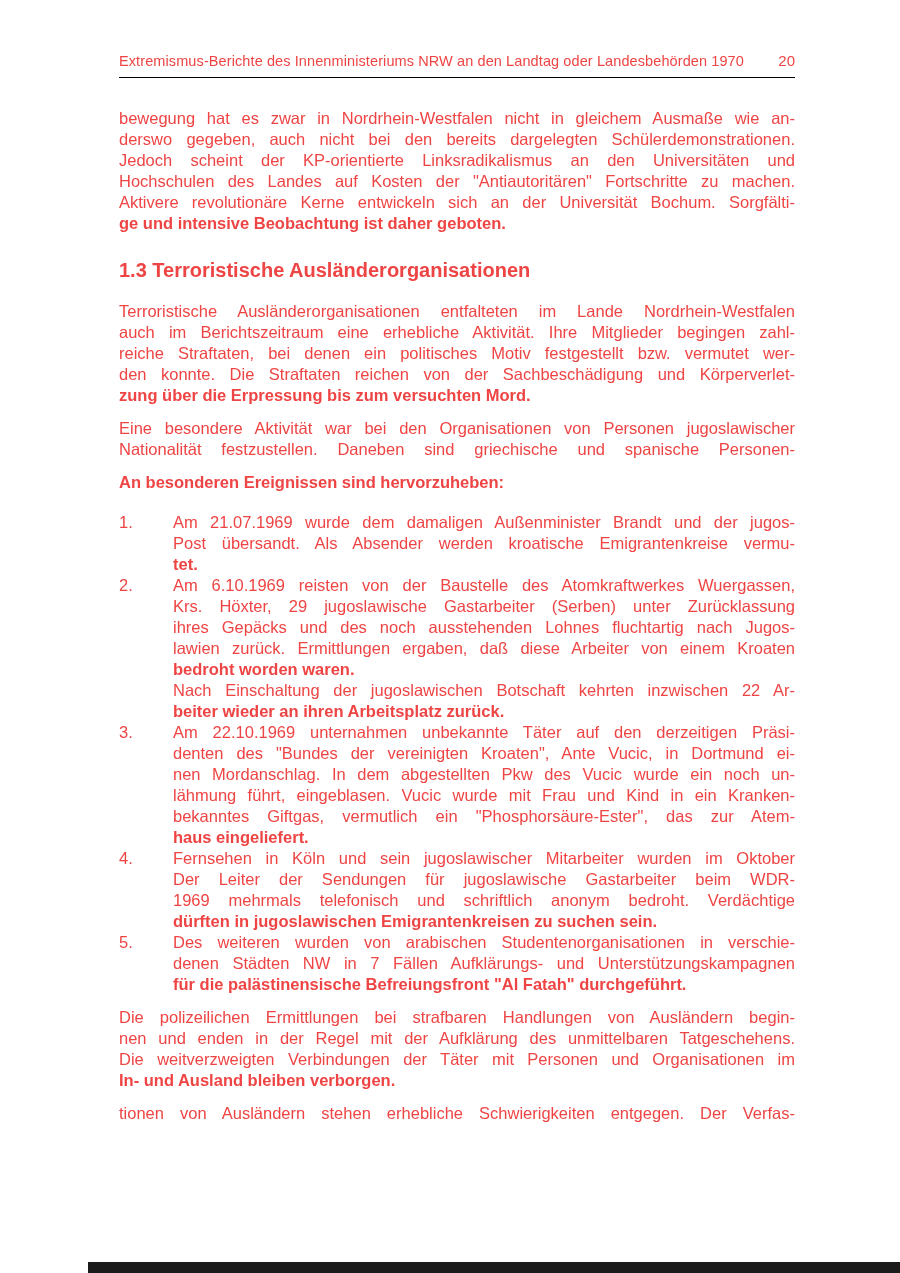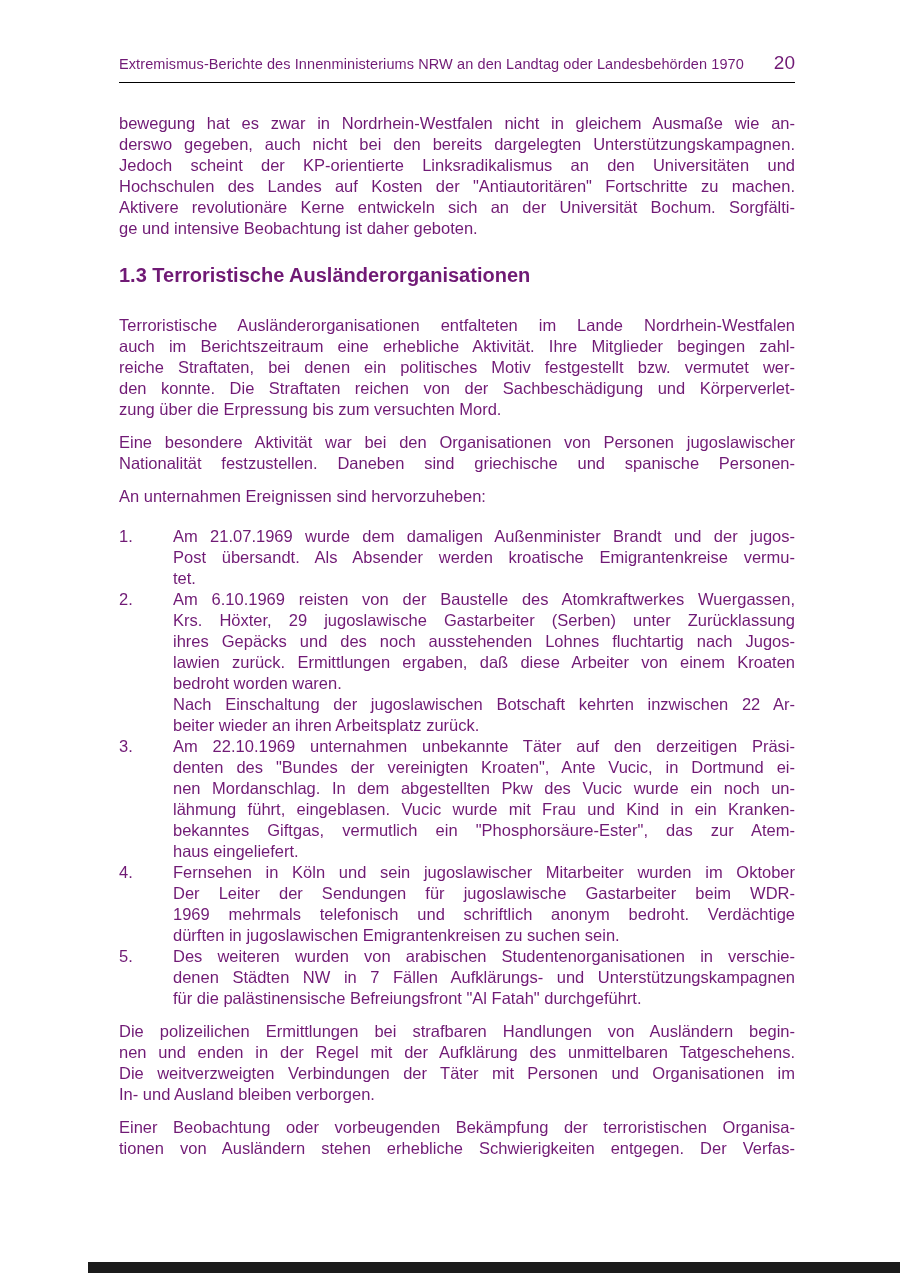--- a/index.html
+++ b/index.html
@@ -5,61 +5,61 @@
 <style>
   * { margin: 0; padding: 0; box-sizing: border-box; }
   html, body { background: #ffffff; }
   body { font-family: "Liberation Sans", sans-serif; }
 
   .page {
     position: relative;
     width: 900px;
     height: 1273px;
     background: #ffffff;
-    color: #701a75;
+    color: #ef4444;
     overflow: hidden;
   }
 
   .content {
     padding: 52px 105px 0 119px;
   }
 
   .header-row {
     display: flex;
     justify-content: space-between;
     align-items: baseline;
     padding-bottom: 8px;
     border-bottom: 1.5px solid #000000;
   }
   .header-title { font-size: 14.5px; letter-spacing: 0.1px; }
-  .header-page  { font-size: 19px; }
+  .header-page  { font-size: 15px; }
 
   .doc-body {
     padding-top: 30px;
     font-size: 16.5px;
     line-height: 21px;
   }
   .doc-body > *:first-child { margin-top: 0; }
 
   .para  { margin-top: 12px; }
   .heading {
     margin-top: 24px;
-    margin-bottom: 28px;
+    margin-bottom: 19px;
     font-size: 20px;
     font-weight: bold;
     line-height: 24px;
   }
 
   .nlist { margin-top: 19px; }
   .li { display: flex; }
   .num { width: 54px; flex: none; }
   .li-body { flex: 1 1 auto; min-width: 0; }
 
   .line { text-align: justify; text-align-last: justify; }
-  .line.last { text-align: justify; text-align-last: left; }
+  .line.last { text-align: justify; text-align-last: left; font-weight: bold; }
 
   .scan-bar {
     position: absolute;
     left: 88px;
     right: 0;
     bottom: 0;
     height: 11px;
     background: #1b1b1b;
   }
 </style>
@@ -70,40 +70,40 @@
   <div class="content">
 
     <div class="header-row">
       <span class="header-title">Extremismus-Berichte des Innenministeriums NRW an den Landtag oder Landesbehörden 1970</span>
       <span class="header-page">20</span>
     </div>
 
     <div class="doc-body">
         <div class="para">
           <div class="line">bewegung hat es zwar in Nordrhein-Westfalen nicht in gleichem Ausmaße wie an-</div>
-          <div class="line">derswo gegeben, auch nicht bei den bereits dargelegten Unterstützungskampagnen.</div>
+          <div class="line">derswo gegeben, auch nicht bei den bereits dargelegten Schülerdemonstrationen.</div>
           <div class="line">Jedoch scheint der KP-orientierte Linksradikalismus an den Universitäten und</div>
           <div class="line">Hochschulen des Landes auf Kosten der "Antiautoritären" Fortschritte zu machen.</div>
           <div class="line">Aktivere revolutionäre Kerne entwickeln sich an der Universität Bochum. Sorgfälti-</div>
           <div class="line last">ge und intensive Beobachtung ist daher geboten.</div>
         </div>
         <h2 class="heading">1.3 Terroristische Ausländerorganisationen</h2>
         <div class="para">
           <div class="line">Terroristische Ausländerorganisationen entfalteten im Lande Nordrhein-Westfalen</div>
           <div class="line">auch im Berichtszeitraum eine erhebliche Aktivität. Ihre Mitglieder begingen zahl-</div>
           <div class="line">reiche Straftaten, bei denen ein politisches Motiv festgestellt bzw. vermutet wer-</div>
           <div class="line">den konnte. Die Straftaten reichen von der Sachbeschädigung und Körperverlet-</div>
           <div class="line last">zung über die Erpressung bis zum versuchten Mord.</div>
         </div>
         <div class="para">
           <div class="line">Eine besondere Aktivität war bei den Organisationen von Personen jugoslawischer</div>
           <div class="line">Nationalität festzustellen. Daneben sind griechische und spanische Personen-</div>
         </div>
         <div class="para">
-          <div class="line last">An unternahmen Ereignissen sind hervorzuheben:</div>
+          <div class="line last">An besonderen Ereignissen sind hervorzuheben:</div>
         </div>
         <div class="nlist">
           <div class="li">
             <div class="num">1.</div>
             <div class="li-body">
               <div class="line">Am 21.07.1969 wurde dem damaligen Außenminister Brandt und der jugos-</div>
               <div class="line">Post übersandt. Als Absender werden kroatische Emigrantenkreise vermu-</div>
               <div class="line last">tet.</div>
             </div>
           </div>
@@ -148,21 +148,20 @@
             </div>
           </div>
         </div>
         <div class="para">
           <div class="line">Die polizeilichen Ermittlungen bei strafbaren Handlungen von Ausländern begin-</div>
           <div class="line">nen und enden in der Regel mit der Aufklärung des unmittelbaren Tatgeschehens.</div>
           <div class="line">Die weitverzweigten Verbindungen der Täter mit Personen und Organisationen im</div>
           <div class="line last">In- und Ausland bleiben verborgen.</div>
         </div>
         <div class="para">
-          <div class="line">Einer Beobachtung oder vorbeugenden Bekämpfung der terroristischen Organisa-</div>
           <div class="line">tionen von Ausländern stehen erhebliche Schwierigkeiten entgegen. Der Verfas-</div>
         </div>
       </div>
 
   </div>
 
   <div class="scan-bar"></div>
 </div>
 
 </body></html>

